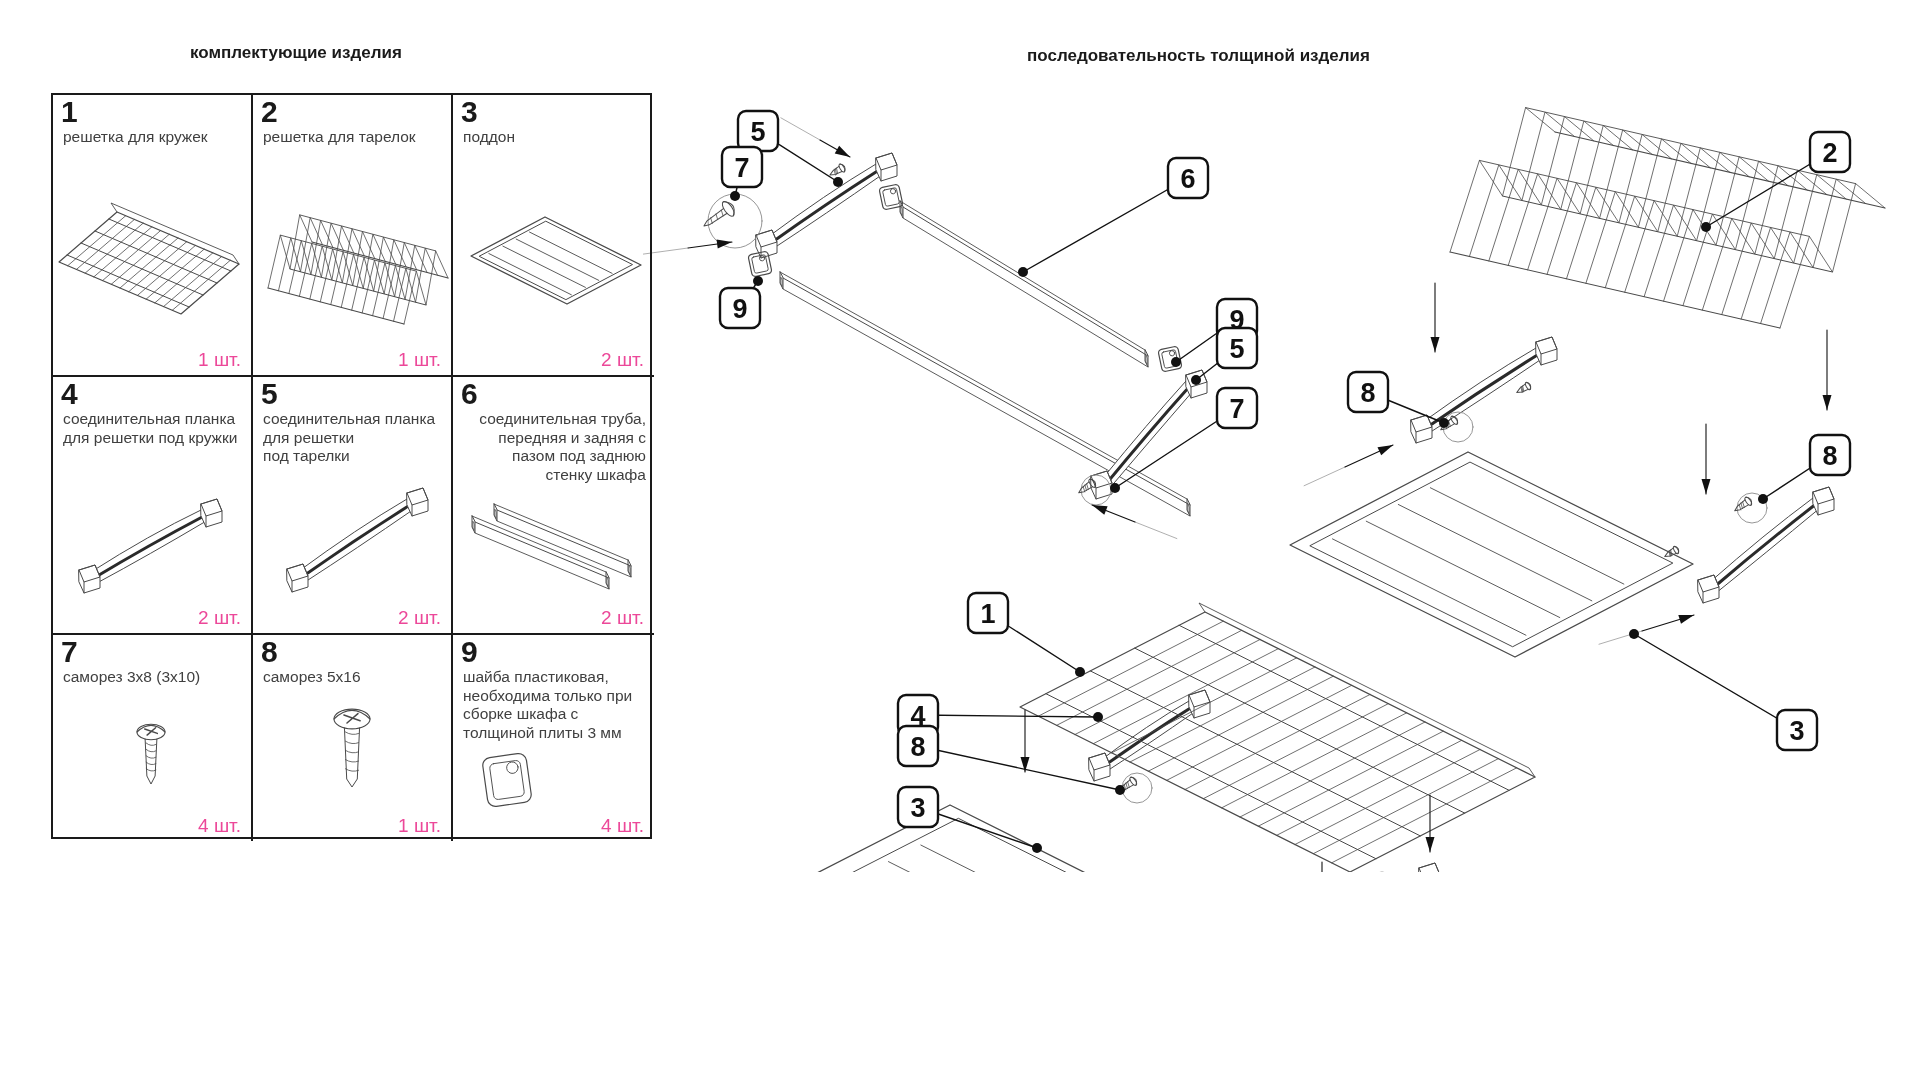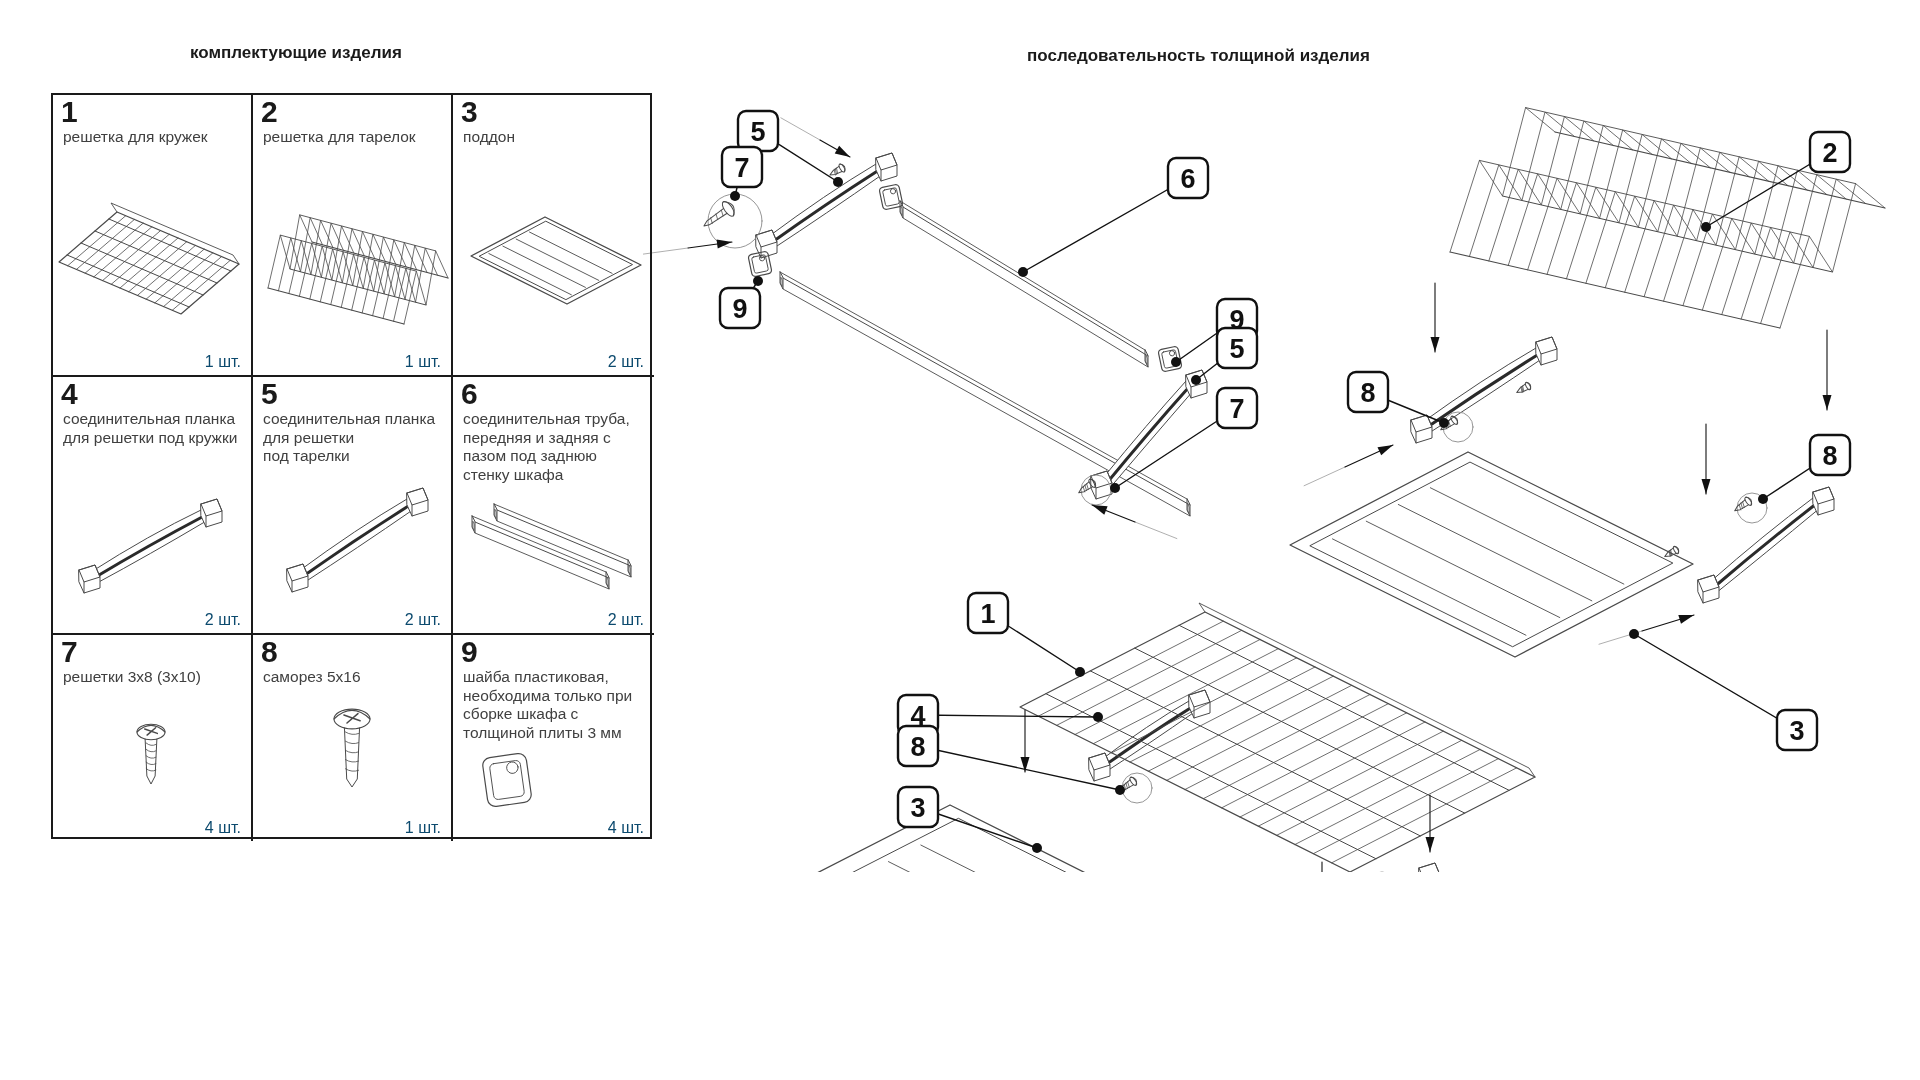--- a/index.html
+++ b/index.html
@@ -12,22 +12,22 @@
   .parts-table{position:absolute;left:51px;top:93px;width:601px;height:746px;
                display:grid;grid-template-columns:200px 200px 201px;grid-template-rows:282px 258px 206px;
                border:2px solid #1a1a1a;box-sizing:border-box;}
   .pcell{position:relative;border-right:2px solid #1a1a1a;border-bottom:2px solid #1a1a1a;
          box-sizing:border-box;overflow:hidden;}
   .pcell.last-col{border-right:none;}
   .pcell.last-row{border-bottom:none;}
   .pnum{position:absolute;left:8px;top:2px;font-size:30px;font-weight:bold;line-height:1;color:#1a1a1a;}
   .pname{position:absolute;left:10px;top:33px;right:6px;font-size:15.5px;line-height:1.2;
          white-space:pre-line;color:#404040;}
-  .pname.right{text-align:left;right:8px;}
-  .pqty{position:absolute;right:10px;bottom:4px;font-size:16px;color:#0c4a6e;}
+  .pname.right{text-align:right;right:8px;}
+  .pqty{position:absolute;right:10px;bottom:4px;font-size:19px;color:#ec4899;}
   .part-art{position:absolute;}
   #art1{left:2px;top:95px;}  #art2{left:3px;top:95px;}  #art3{left:0px;top:110px;}
   #art4{left:5px;top:95px;}  #art5{left:5px;top:90px;}  #art6{left:8px;top:115px;}
   #art7{left:60px;top:75px;} #art8{left:55px;top:60px;} #art9{left:20px;top:105px;}
 
   #diagram{position:absolute;left:0;top:0;}
 </style>
 </head>
 <body>
 <div class="page">
@@ -578,21 +578,21 @@
             <path fill="none" stroke="#4a4a4a" stroke-width="0.7" stroke-linejoin="round" stroke-linecap="round" d="M 35.2,20.5 L 35.2,26.5 L 33.8,24 L 33.8,17.5 Z"></path>
             <path fill="none" stroke="#4a4a4a" stroke-width="1" stroke-linejoin="round" stroke-linecap="round" d="M 170,74 L 170,85 L 167,79 L 167,68 Z"></path>
             <path fill="none" stroke="#4a4a4a" stroke-width="0.7" stroke-linejoin="round" stroke-linecap="round" d="M 169.2,76.5 L 169.2,82.5 L 167.8,80 L 167.8,73.5 Z"></path>
           </g>
         </svg>
       <div class="pqty">2 шт.</div>
     </div>
 
     <div class="pcell last-row">
       <div class="pnum">7</div>
-      <div class="pname">решетки 3x8 (3x10)</div>
+      <div class="pname">саморез 3x8 (3x10)</div>
       <svg class="part-art" id="art7" width="80" height="95" viewBox="0 0 80 95">
           <g>
             <path fill="none" stroke="#4a4a4a" stroke-width="1.1" stroke-linejoin="round" stroke-linecap="round" d="M 24,22 Q 38,8.700000000000001 52,22"></path>
             <ellipse fill="none" stroke="#4a4a4a" stroke-width="1.1" stroke-linejoin="round" stroke-linecap="round" cx="38" cy="22" rx="14" ry="7.700000000000001"></ellipse>
             <path fill="none" stroke="#4a4a4a" stroke-width="1.5" stroke-linejoin="round" stroke-linecap="round" d="M 31.7,18.92 L 44.3,23.4 M 34.08,25.08 L 42.62,17.8"></path>
             <path fill="none" stroke="#4a4a4a" stroke-width="1" stroke-linejoin="round" stroke-linecap="round" d="M 32.12,29 L 33.884,66 L 38,74 L 42.116,66 L 43.88,29"></path>
             <path fill="none" stroke="#4a4a4a" stroke-width="0.8" stroke-linejoin="round" stroke-linecap="round" d="M 33.12,33 Q 38,37 42.88,34.5"></path>
             <path fill="none" stroke="#4a4a4a" stroke-width="0.8" stroke-linejoin="round" stroke-linecap="round" d="M 33.12,39.4 Q 38,43.4 42.88,40.9"></path>
             <path fill="none" stroke="#4a4a4a" stroke-width="0.8" stroke-linejoin="round" stroke-linecap="round" d="M 33.12,45.8 Q 38,49.8 42.88,47.3"></path>
             <path fill="none" stroke="#4a4a4a" stroke-width="0.8" stroke-linejoin="round" stroke-linecap="round" d="M 33.12,52.2 Q 38,56.2 42.88,53.7"></path>

